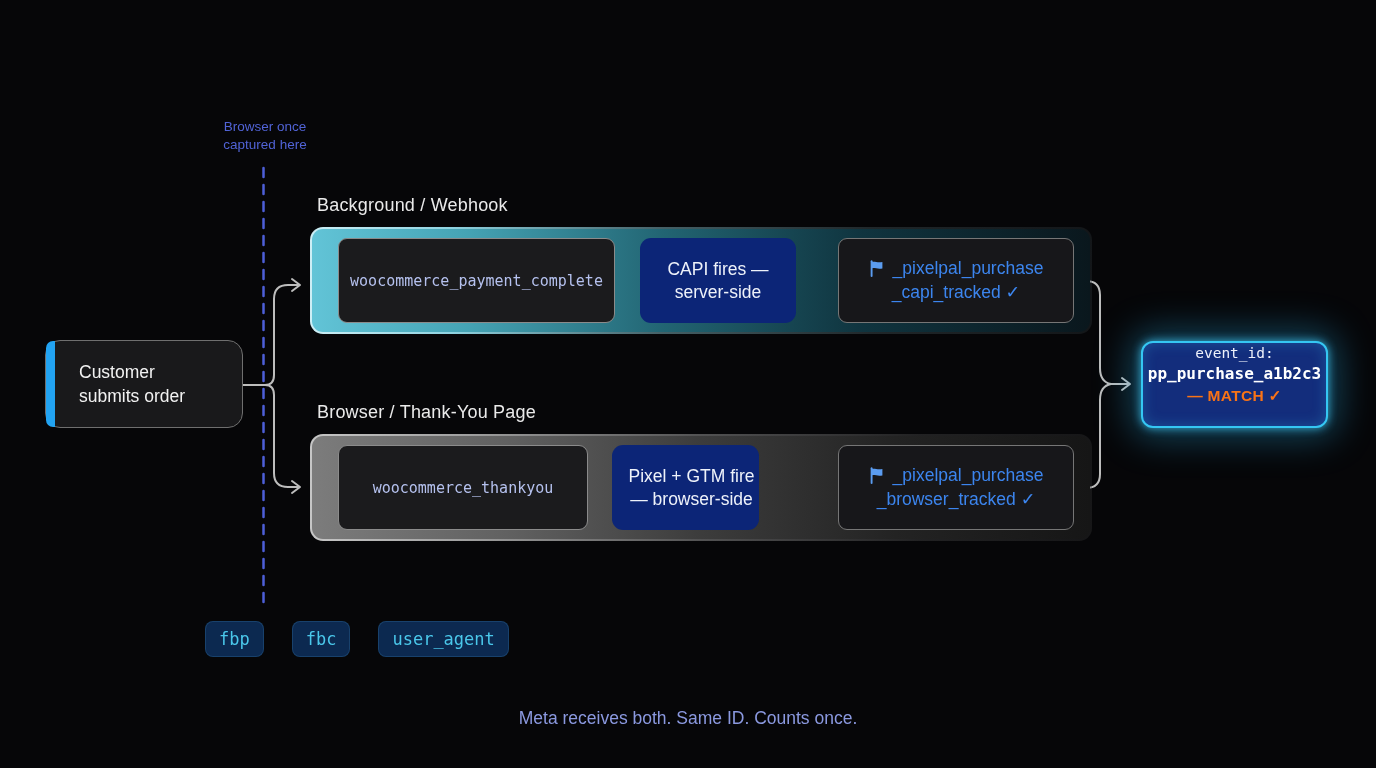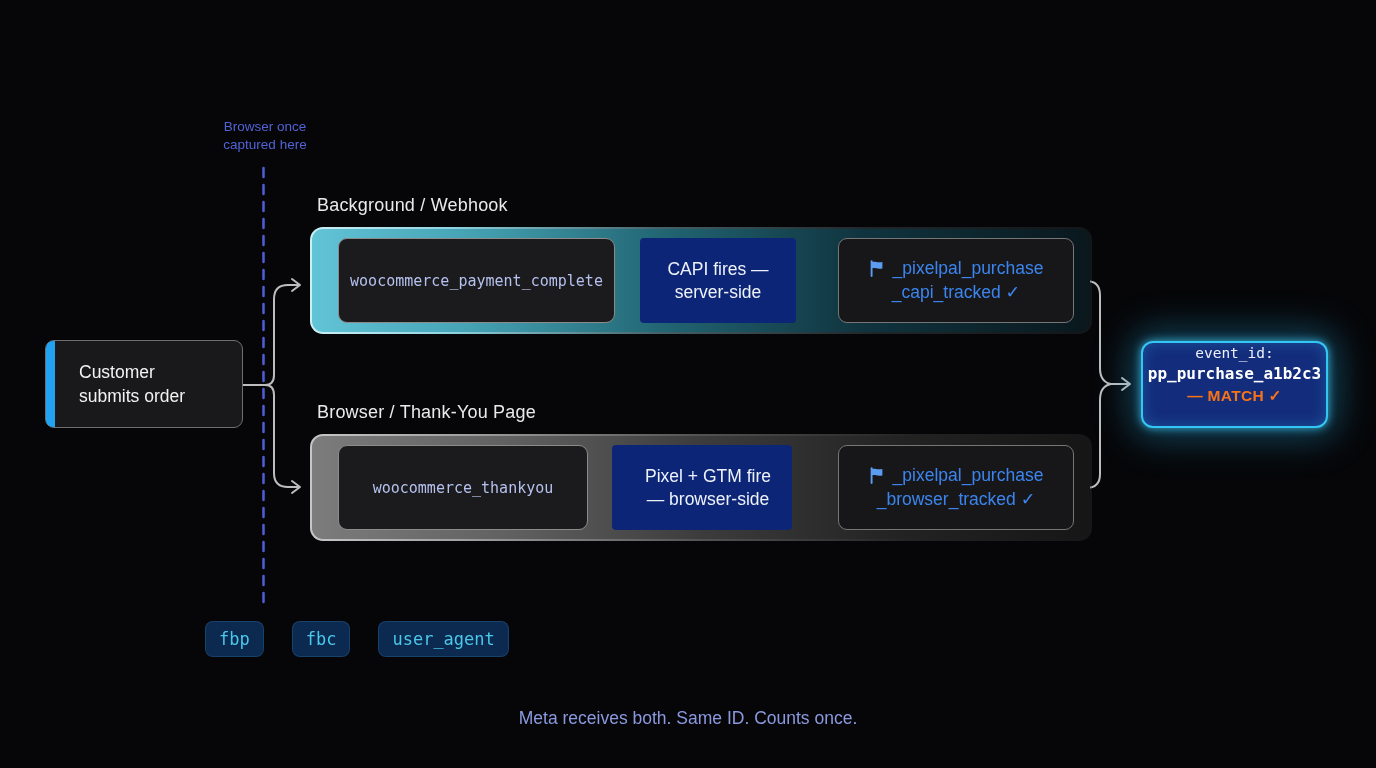--- a/index.html
+++ b/index.html
@@ -16,21 +16,21 @@
     left:196px;top:118px;width:138px;text-align:center;
     color:#5163d6;font-size:13.5px;line-height:17.5px;font-weight:500;
   }
 
   
   .overlay{left:0;top:0;width:1376px;height:768px;pointer-events:none;z-index:1;}
 
   
   .customer-box{
     left:45px;top:340px;width:198px;height:88px;box-sizing:border-box;
-    background:#19191b;border:1.5px solid #6f6f6f;border-radius:9px;
+    background:#19191b;border:1.5px solid #6f6f6f;border-radius:15px;
     display:flex;align-items:center;z-index:2;
   }
   .customer-accent{
     position:absolute;left:0;top:0;bottom:0;width:9px;
     background:#22a3f2;border-radius:7px 0 0 7px;
   }
   .customer-text{
     padding-left:33px;color:#f2f2f2;font-size:17.5px;line-height:24px;font-weight:500;
   }
 
@@ -56,29 +56,29 @@
   .lane2 .fill{
     background:linear-gradient(90deg,#7c7c7c 0%,#616161 25%,#3c3c3c 50%,#232323 75%,#161616 100%);
   }
 
   
   .node{
     position:absolute;top:9px;height:85px;box-sizing:border-box;border-radius:9px;
     display:flex;align-items:center;justify-content:center;text-align:center;
   }
   .node.dark{background:#1b1b1d;border:1.5px solid #8b8b8b;margin-left:16px;}
-  .node.navy{background:#0c2577;border:none;border-radius:4px;color:#eef2fa;
+  .node.navy{background:#0c2577;border:none;border-radius:11px;color:#eef2fa;
     font-size:17.5px;line-height:23px;font-weight:500;}
   .node.flagbox{background:#17171a;border:1.5px solid #767676;}
   .trigger-text{color:#b5c1ee;font-family:"DejaVu Sans Mono",monospace;font-size:15px;}
   .r1-trigger{left:10px;width:277px;}
   .r1-action{left:328px;width:156px;}
   .r1-flag{left:526px;width:236px;}
   .r2-trigger{left:10px;width:250px;}
-  .r2-action{left:300px;width:180px;padding-left:12px;}
+  .r2-action{left:300px;width:147px;padding-left:12px;}
   .r2-flag{left:526px;width:236px;}
 
   .flag-text{color:#3c85ee;font-size:17.5px;line-height:23.5px;font-weight:500;}
   .flag-line1{display:flex;align-items:center;justify-content:center;gap:7px;}
   .flag-glyph{display:inline-block;width:17px;height:17px;}
 
   
   .event-box{
     left:1141px;top:341px;width:187px;height:87px;box-sizing:border-box;
     background:#132d7c;border:2px solid #35c7f3;border-radius:12px;

